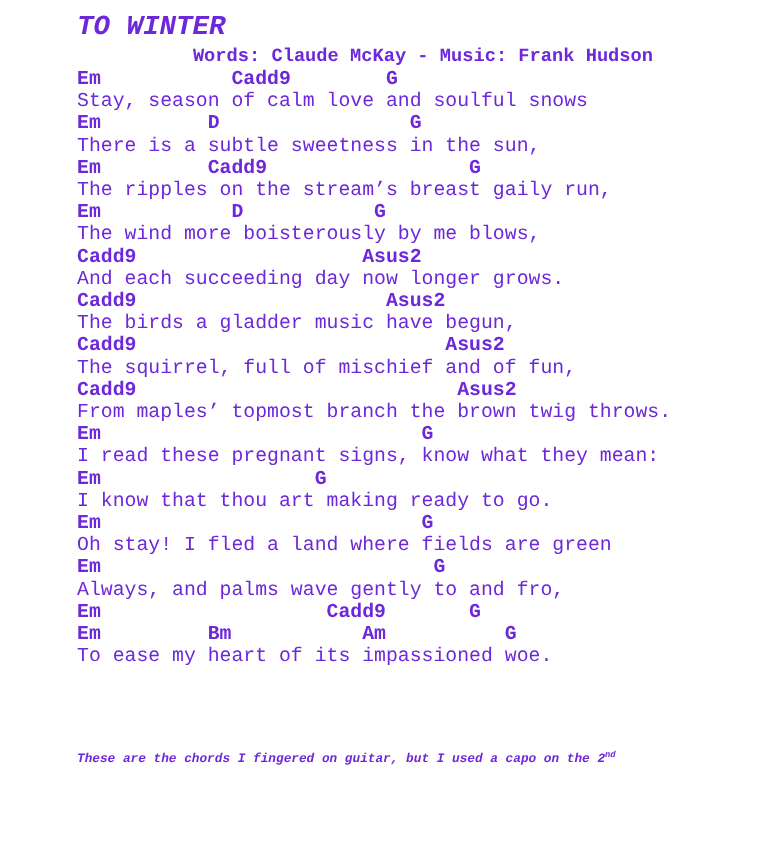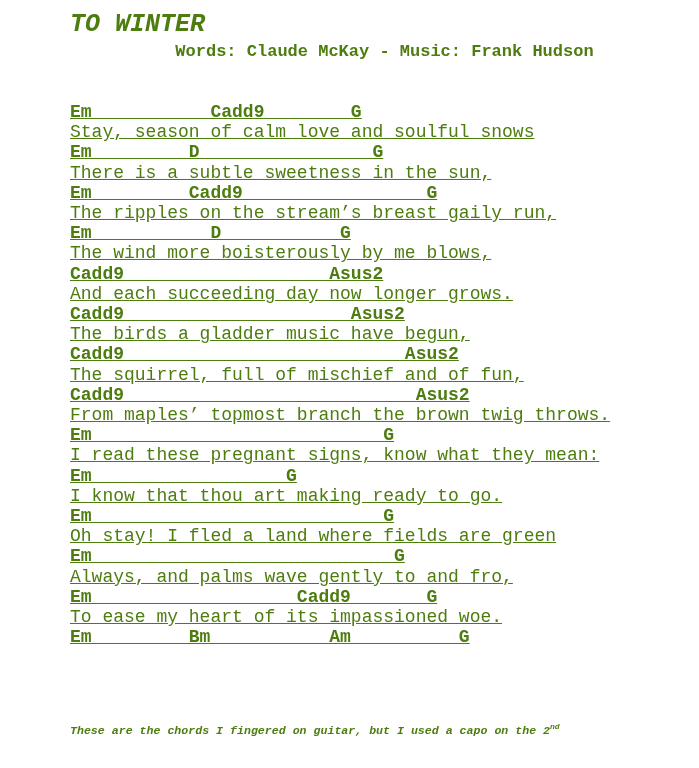--- a/index.html
+++ b/index.html
@@ -5,21 +5,21 @@
   html, body {
     margin: 0;
     padding: 0;
     background: #ffffff;
   }
   .page {
     position: relative;
     width: 699px;
     height: 768px;
     background: #ffffff;
-    color: #4d7c0f;
+    color: #6d28d9;
     box-sizing: border-box;
     padding: 10px 0 0 70px;
     overflow: hidden;
     font-family: "Liberation Mono", "DejaVu Sans Mono", monospace;
   }
   .title {
     margin: 0;
     font-family: "Liberation Mono", "DejaVu Sans Mono", monospace;
     font-style: italic;
     font-weight: bold;
@@ -29,22 +29,20 @@
   }
   .credits {
     margin-top: 2px;
     font-weight: bold;
     font-size: 17px;
     line-height: 20px;
     white-space: pre;
     text-align: center;
   }
   .song {
-    margin-top: 40px;
-    text-decoration: underline;
   }
   .song .line {
     font-size: 18px;
     line-height: 20.2px;
     white-space: pre;
   }
   .song .chords {
     font-weight: bold;
   }
   .footnote {
@@ -115,22 +113,22 @@
       <div class="line lyric">Oh stay! I fled a land where fields are green</div>
     </div>
     <div class="pair">
       <div class="line chords">Em                            G</div>
       <div class="line lyric">Always, and palms wave gently to and fro,</div>
     </div>
     <div class="pair">
       <div class="line chords">Em                   Cadd9       G</div>
     </div>
     <div class="pair">
+      <div class="line chords">Em         Bm           Am          G</div>
       <div class="line lyric">To ease my heart of its impassioned woe.</div>
-      <div class="line chords">Em         Bm           Am          G</div>
     </div>
   </div>
 
   <div class="footnote">
     <div><span>These are the chords I fingered on guitar, but I used a capo on the 2</span><sup>nd</sup></div>
     
   </div>
 
 </div>
 

